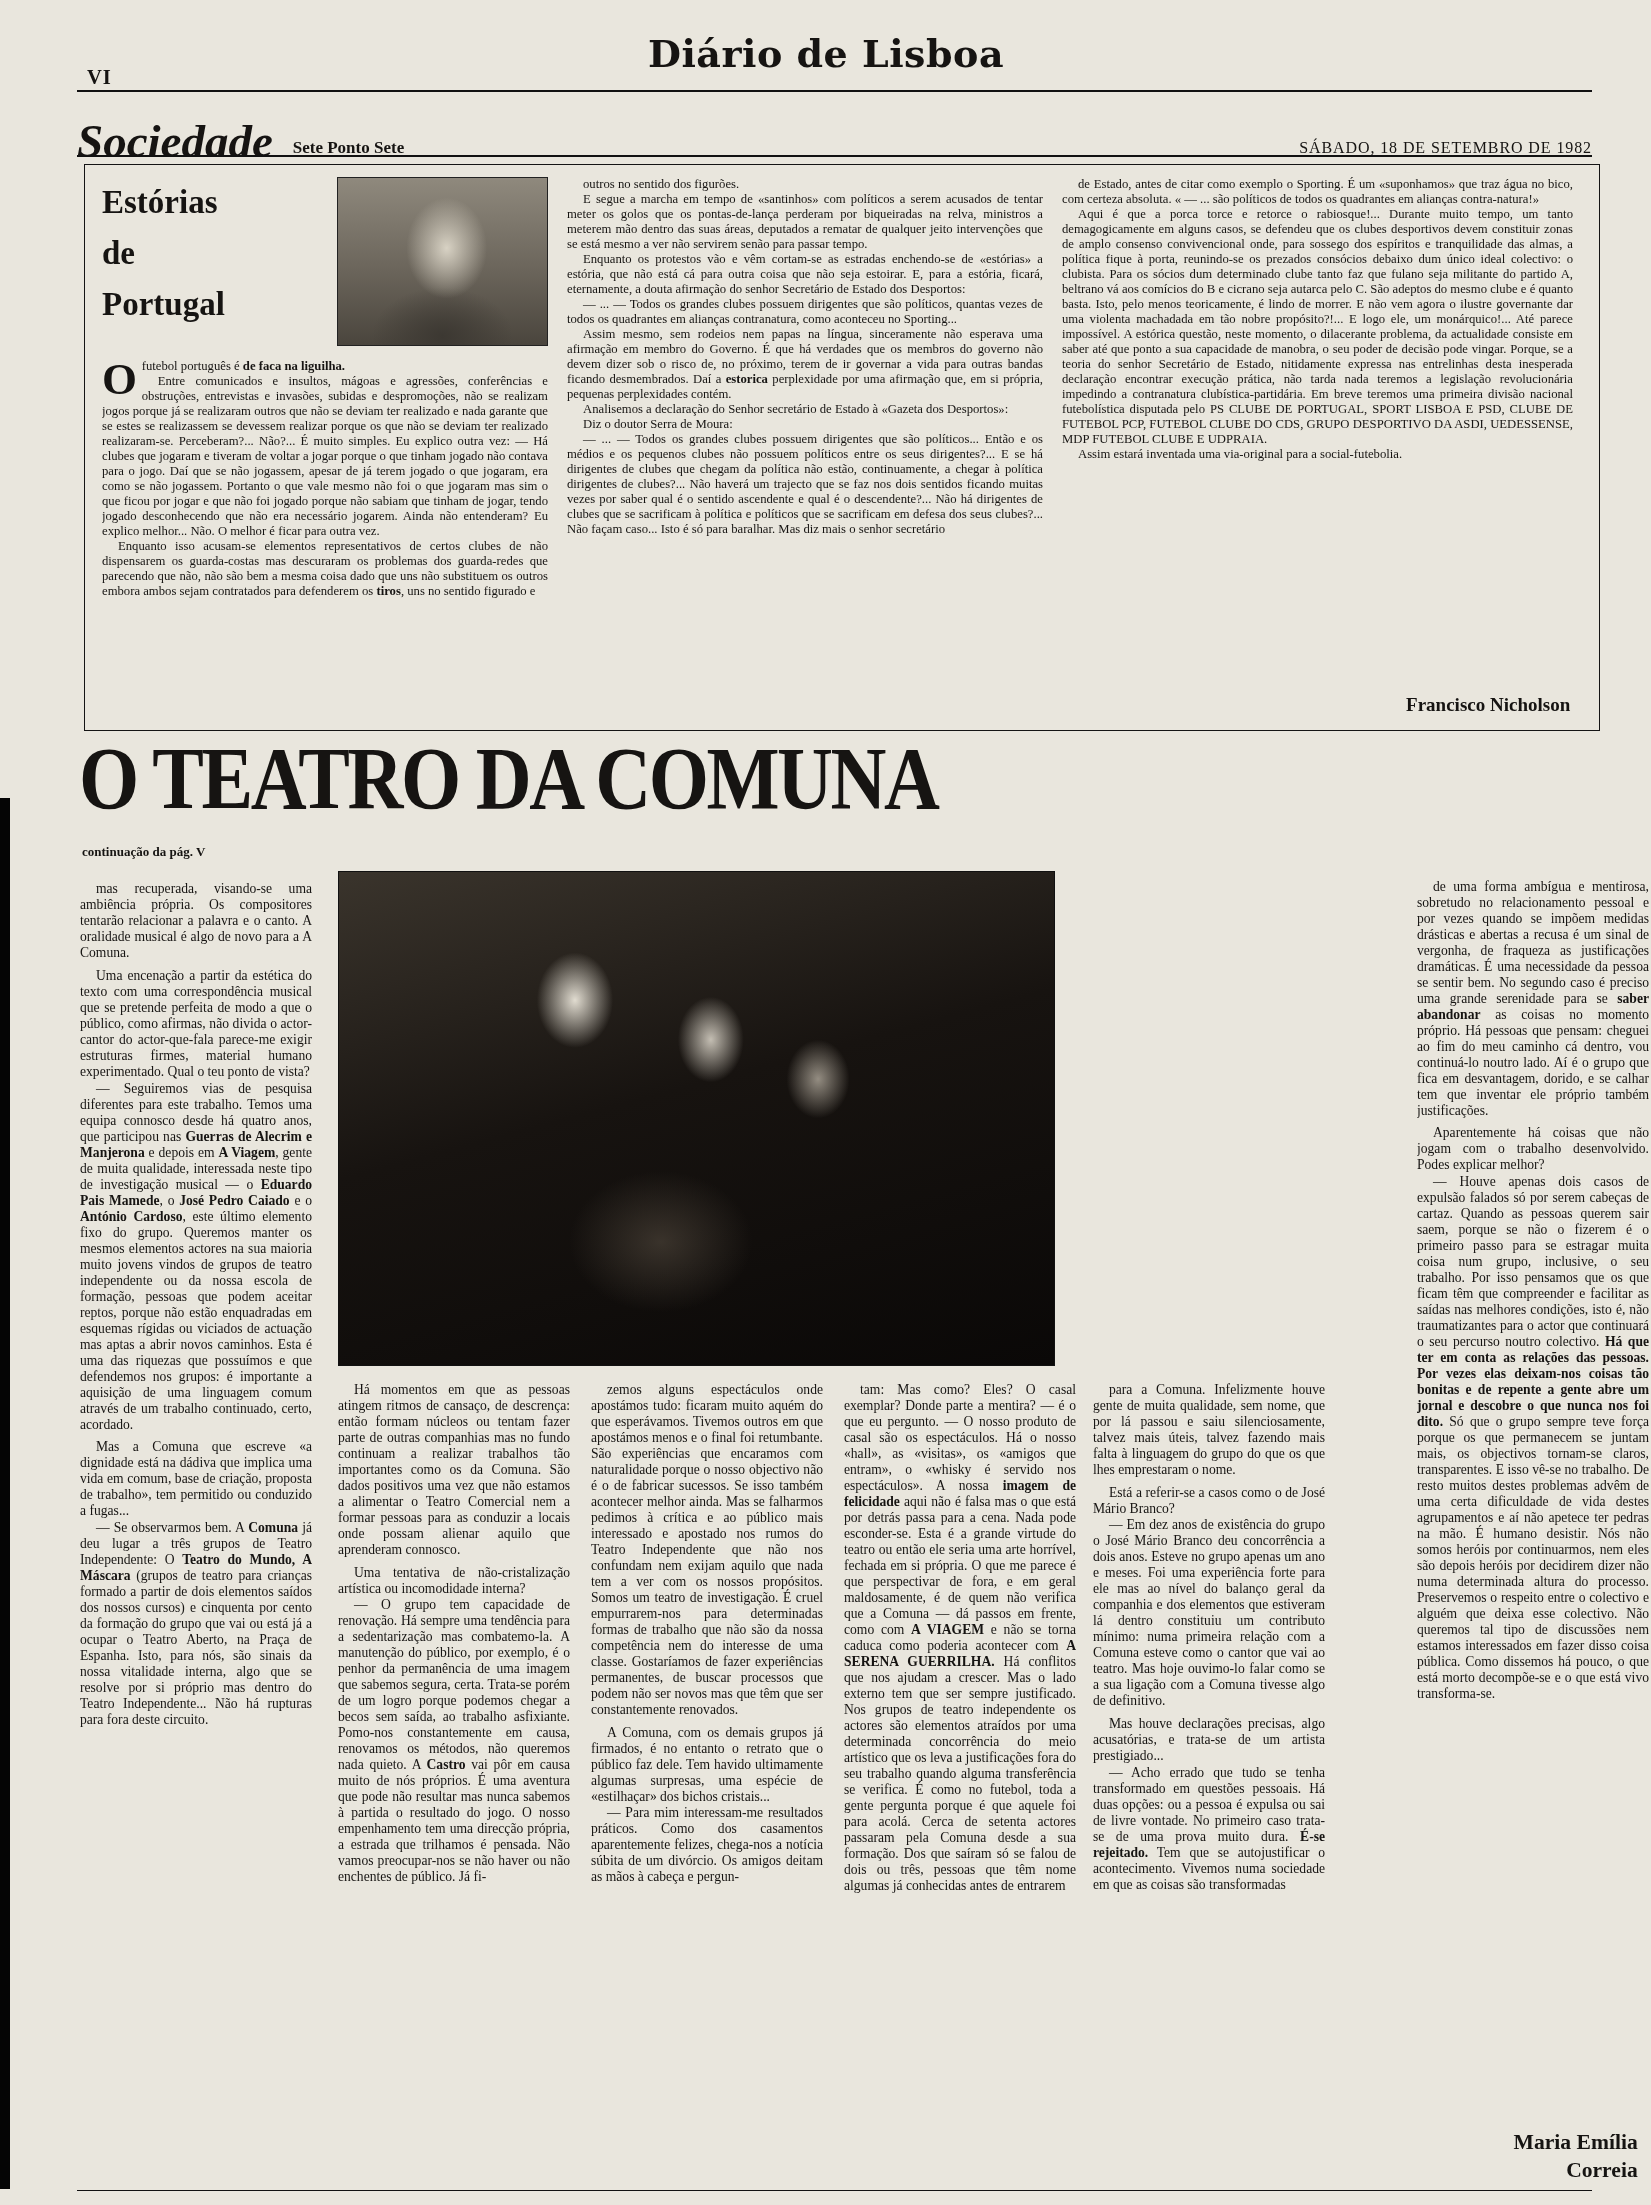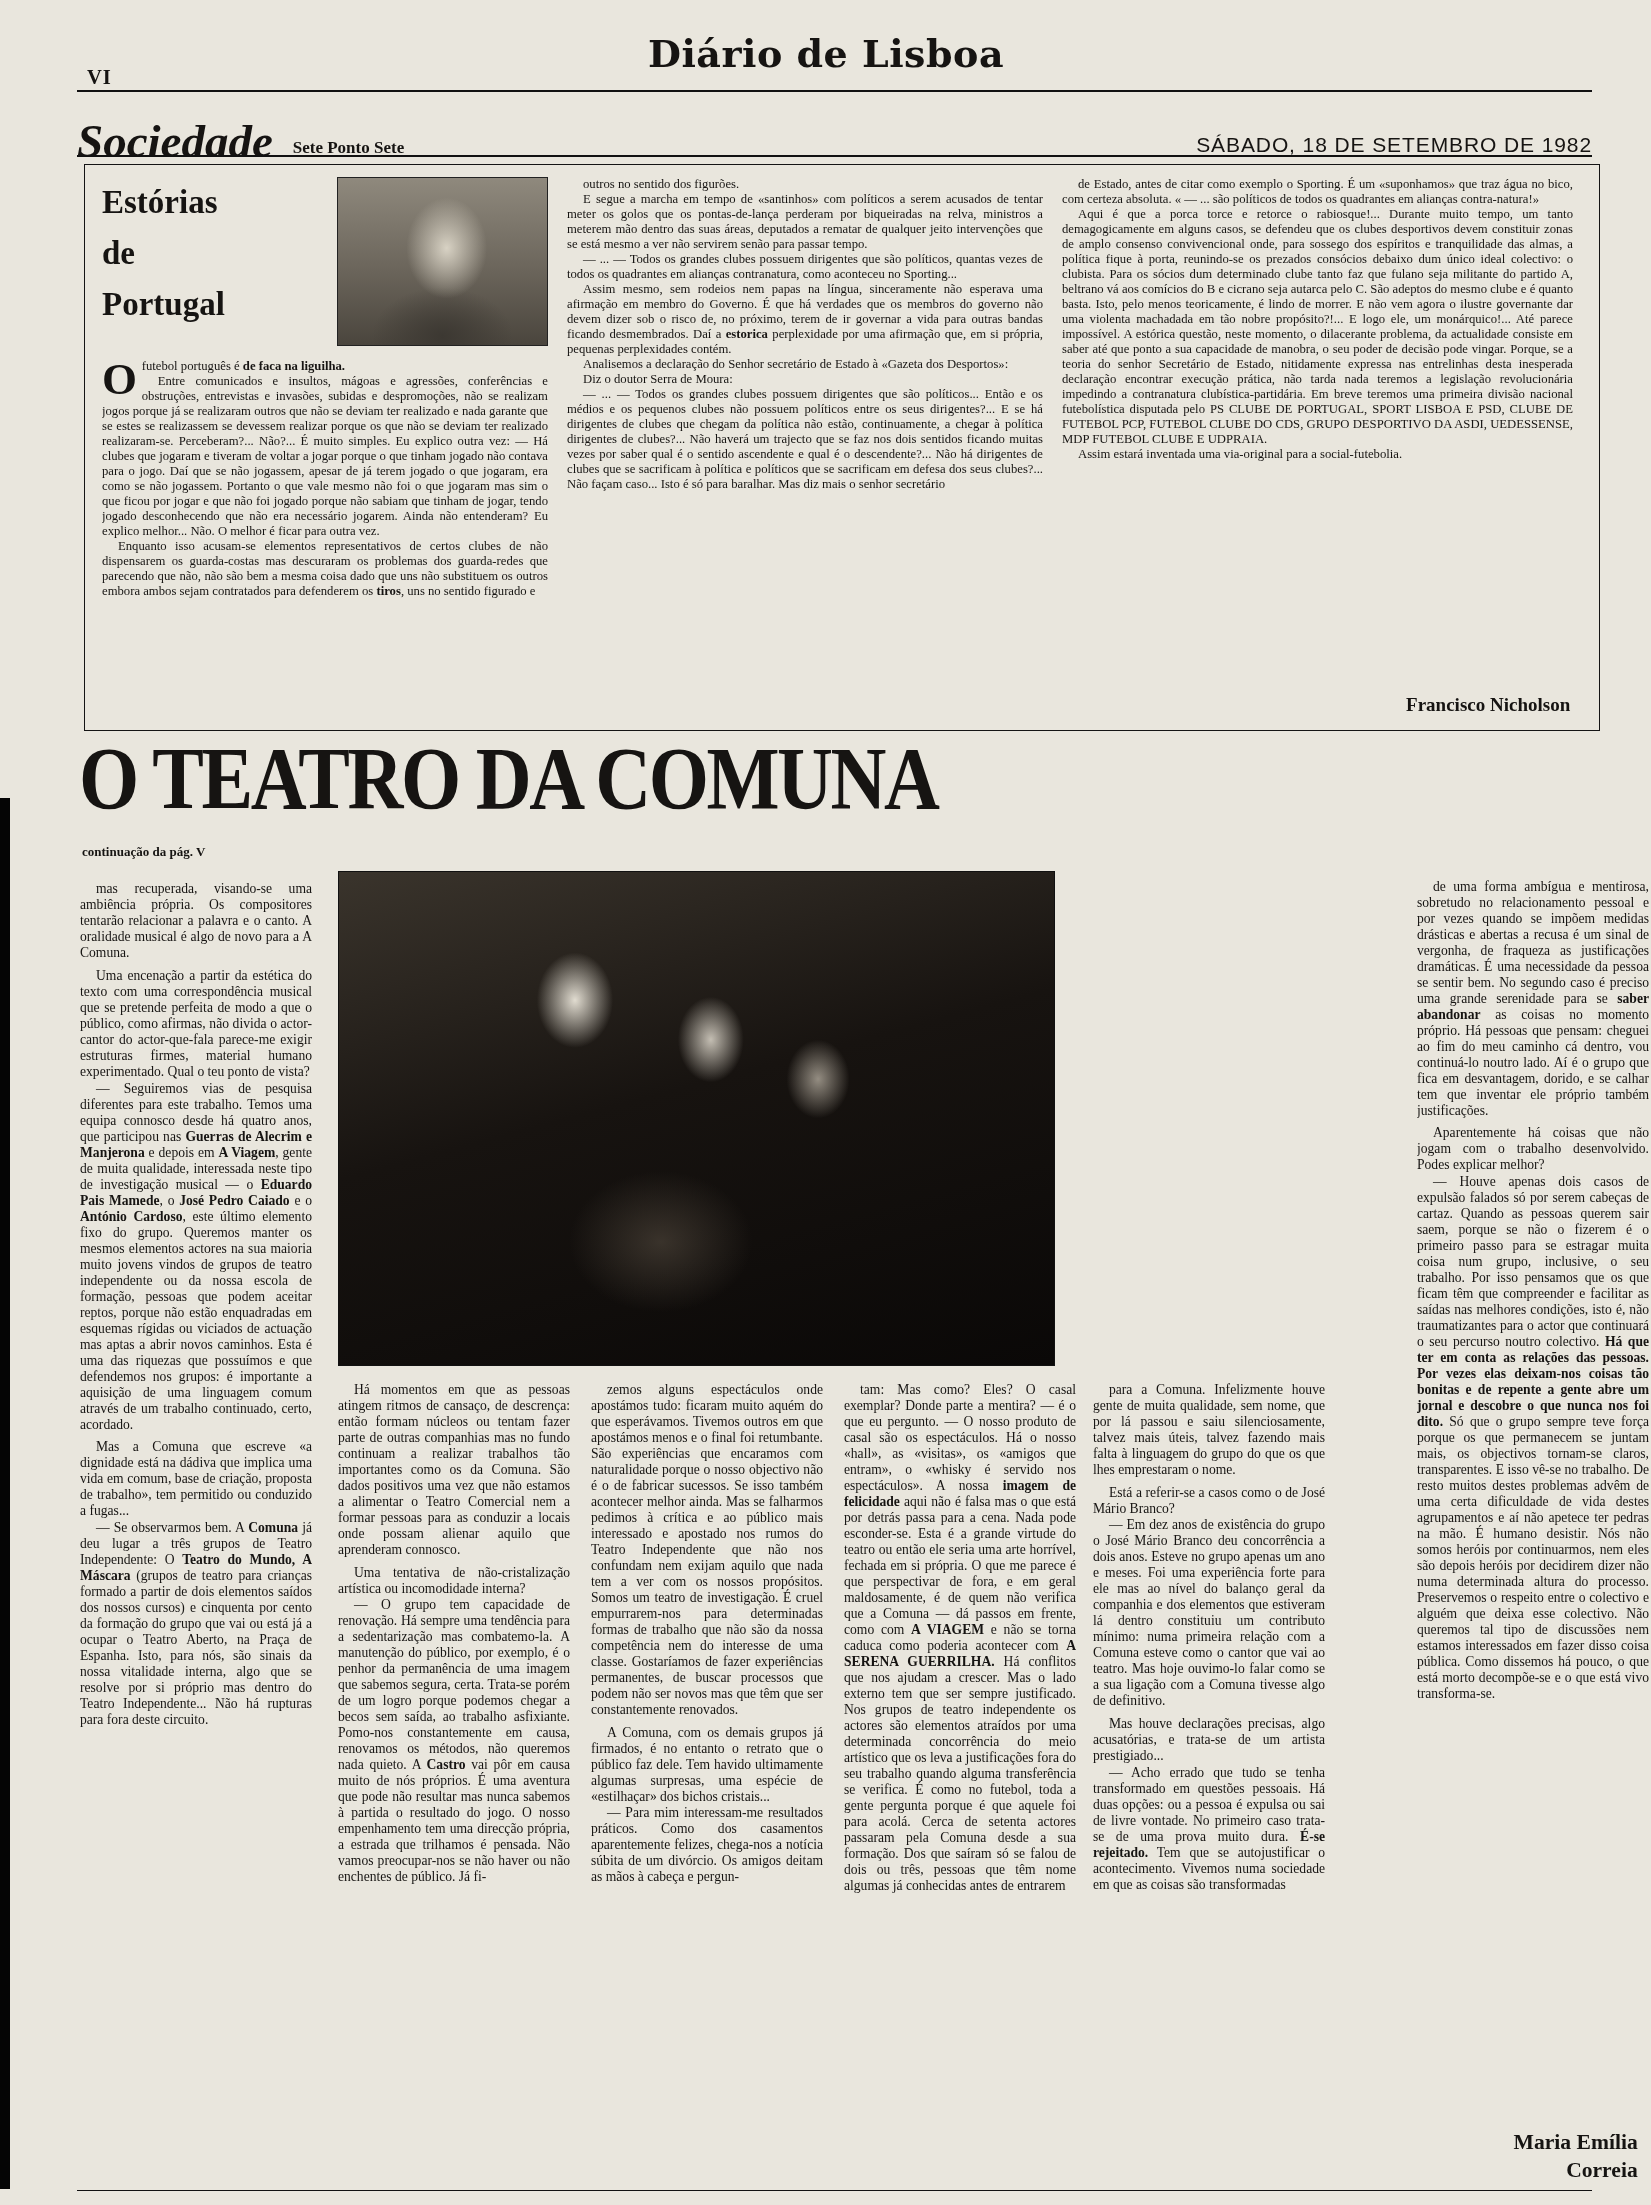--- a/index.html
+++ b/index.html
@@ -19,21 +19,21 @@
   .rule{position:absolute;left:77px;right:60px;background:#111;}
   .rule-masthead{top:90px;height:2.3px;}
   .rule-section{top:155px;height:1.9px;}
   .rule-bottom{top:2190px;height:1.4px;}
   .section-row{
     position:absolute;left:77px;right:60px;top:98px;height:55px;
     display:flex;align-items:flex-end;margin-top:12px;
   }
   .section-name{font-size:47px;font-weight:bold;font-style:italic;line-height:1;}
   .section-sub{font-size:17px;font-weight:bold;margin-left:20px;padding-bottom:7.5px;}
-  .section-date{margin-left:auto;font-family:Liberation Sans, sans-serif;font-size:21px;letter-spacing:0.9px;padding-bottom:8.4px;}
+  .section-date{margin-left:auto;font-family:Liberation Serif, serif;font-size:16px;letter-spacing:0.9px;padding-bottom:8.4px;}
 
   
   .ebox{
     position:absolute;left:84px;top:164px;width:1516px;height:567px;
     border:1.9px solid #141414;box-sizing:border-box;
     padding:12.2px 17px;
     display:grid;grid-template-columns:446px 476px 511px;column-gap:19px;
   }
   .ebox-col{min-width:0;display:flex;flex-direction:column;overflow:hidden;}
   .ebox-head{display:flex;gap:12.2px;height:175px;margin-bottom:6.6px;}
@@ -118,20 +118,21 @@
       <div class="ebox-text">
           <p class="para lead"><span class="dropcap">O</span> futebol português é <b>de faca na liguilha.</b></p>
           <p class="para">Entre comunicados e insultos, mágoas e agressões, conferências e obstruções, entrevistas e invasões, subidas e despromoções, não se realizam jogos porque já se realizaram outros que não se deviam ter realizado e nada garante que se estes se realizassem se devessem realizar porque os que não se deviam ter realizado realizaram-se. Perceberam?... Não?... É muito simples. Eu explico outra vez: — Há clubes que jogaram e tiveram de voltar a jogar porque o que tinham jogado não contava para o jogo. Daí que se não jogassem, apesar de já terem jogado o que jogaram, era como se não jogassem. Portanto o que vale mesmo não foi o que jogaram mas sim o que ficou por jogar e que não foi jogado porque não sabiam que tinham de jogar, tendo jogado desconhecendo que não era necessário jogarem. Ainda não entenderam? Eu explico melhor... Não. O melhor é ficar para outra vez.</p>
           <p class="para">Enquanto isso acusam-se elementos representativos de certos clubes de não dispensarem os guarda-costas mas descuraram os problemas dos guarda-redes que parecendo que não, não são bem a mesma coisa dado que uns não substituem os outros embora ambos sejam contratados para defenderem os <b>tiros</b>, uns no sentido figurado e</p>
         </div>
     </div>
     <div class="ebox-col">
       <div class="ebox-text">
           <p class="para">outros no sentido dos figurões.</p>
           <p class="para">E segue a marcha em tempo de «santinhos» com políticos a serem acusados de tentar meter os golos que os pontas-de-lança perderam por biqueiradas na relva, ministros a meterem mão dentro das suas áreas, deputados a rematar de qualquer jeito intervenções que se está mesmo a ver não servirem senão para passar tempo.</p>
+          <p class="para">Enquanto os protestos vão e vêm cortam-se as estradas enchendo-se de «estórias» a estória, que não está cá para outra coisa que não seja estoirar. E, para a estória, ficará, eternamente, a douta afirmação do senhor Secretário de Estado dos Desportos:</p>
           <p class="para">— ... — Todos os grandes clubes possuem dirigentes que são políticos, quantas vezes de todos os quadrantes em alianças contranatura, como aconteceu no Sporting...</p>
           <p class="para">Assim mesmo, sem rodeios nem papas na língua, sinceramente não esperava uma afirmação em membro do Governo. É que há verdades que os membros do governo não devem dizer sob o risco de, no próximo, terem de ir governar a vida para outras bandas ficando desmembrados. Daí a <b>estorica</b> perplexidade por uma afirmação que, em si própria, pequenas perplexidades contém.</p>
           <p class="para">Analisemos a declaração do Senhor secretário de Estado à «Gazeta dos Desportos»:</p>
           <p class="para">Diz o doutor Serra de Moura:</p>
           <p class="para">— ... — Todos os grandes clubes possuem dirigentes que são políticos... Então e os médios e os pequenos clubes não possuem políticos entre os seus dirigentes?... E se há dirigentes de clubes que chegam da política não estão, continuamente, a chegar à política dirigentes de clubes?... Não haverá um trajecto que se faz nos dois sentidos ficando muitas vezes por saber qual é o sentido ascendente e qual é o descendente?... Não há dirigentes de clubes que se sacrificam à política e políticos que se sacrificam em defesa dos seus clubes?... Não façam caso... Isto é só para baralhar. Mas diz mais o senhor secretário</p>
         </div>
     </div>
     <div class="ebox-col">
       <div class="ebox-text">
           <p class="para">de Estado, antes de citar como exemplo o Sporting. É um «suponhamos» que traz água no bico, com certeza absoluta. « — ... são políticos de todos os quadrantes em alianças contra-natura!»</p>

